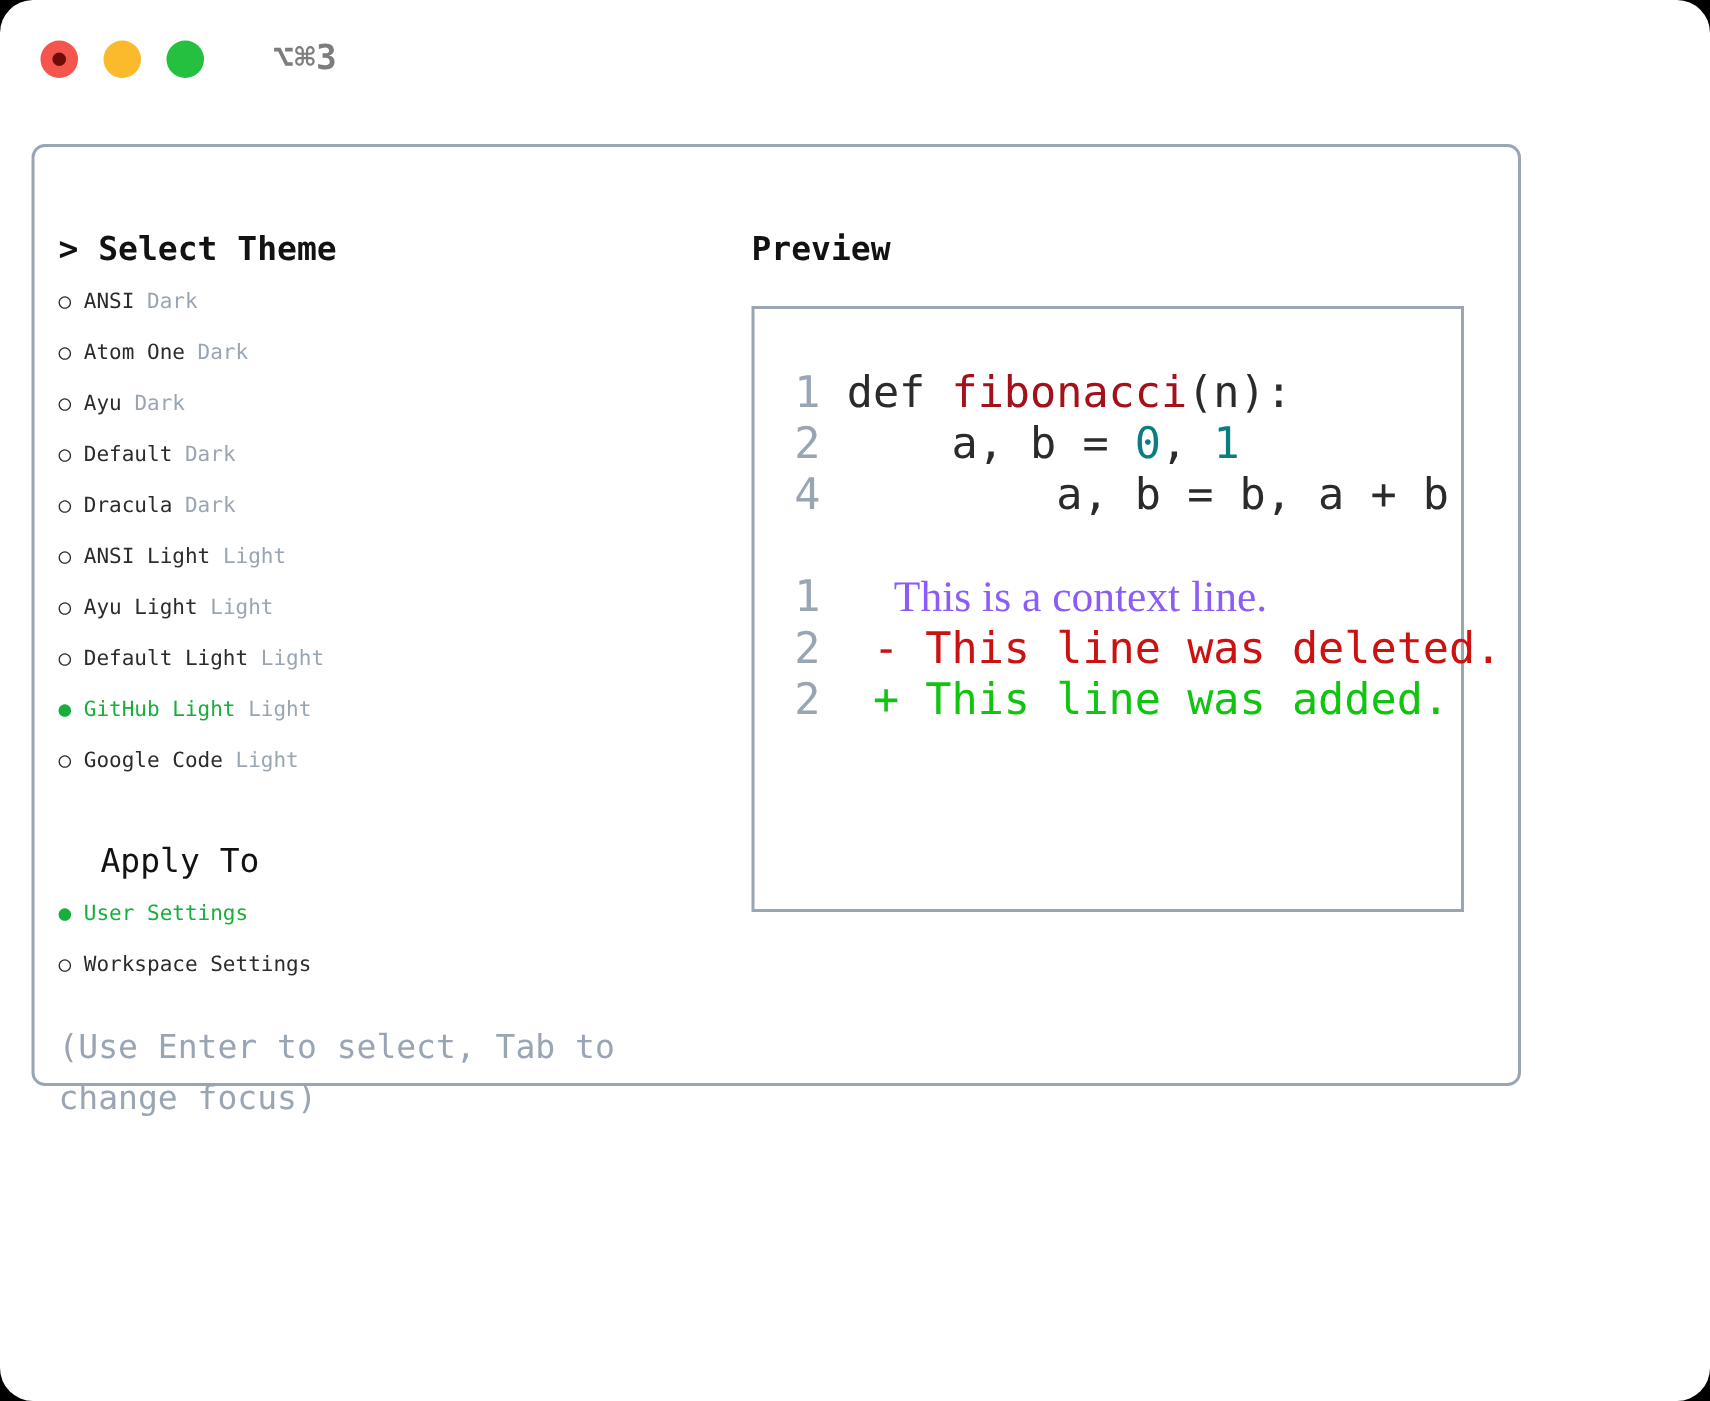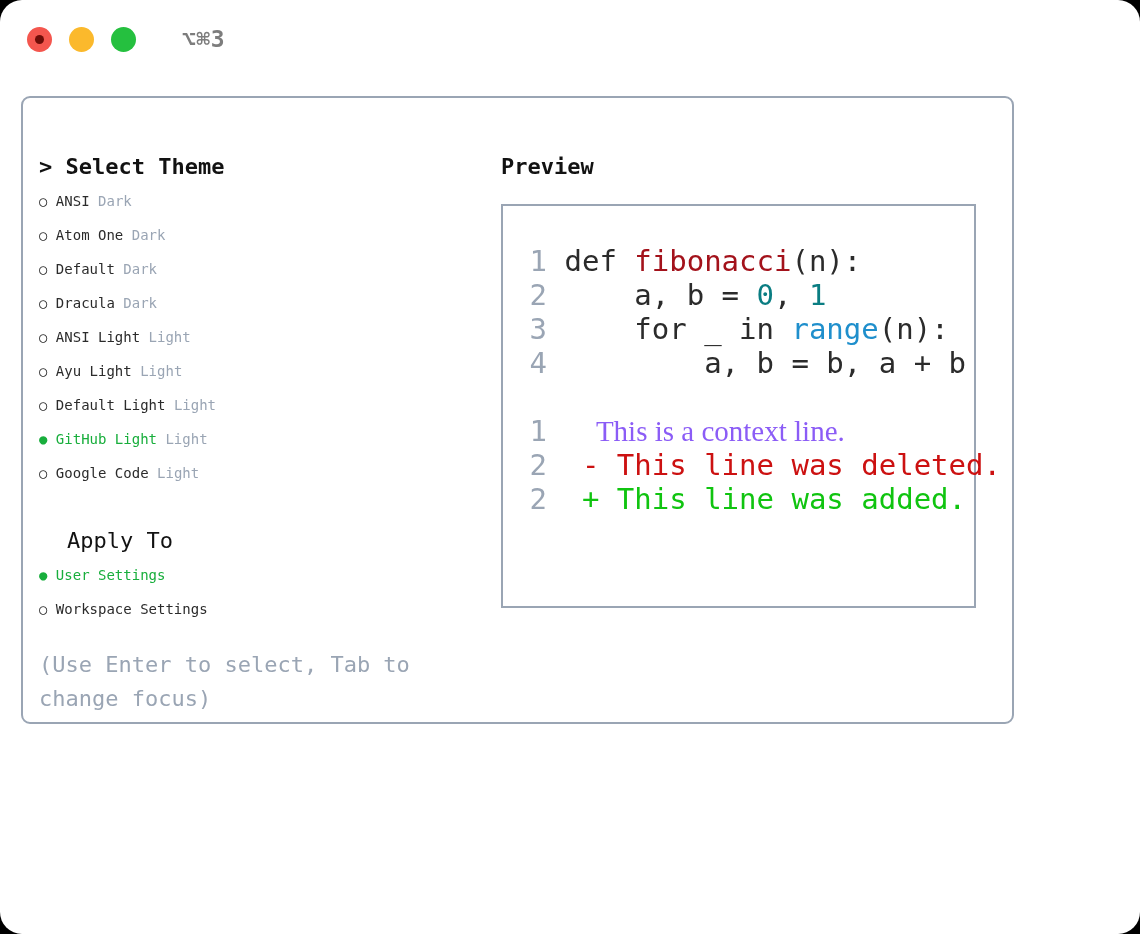--- a/index.html
+++ b/index.html
@@ -186,20 +186,21 @@
   </div>
 
   <div class="panel">
     <div class="columns">
 
       <div class="left-col">
         <div class="section-head">&gt; Select Theme</div>
         <div id="theme-list">
             <div class="opt-row"><span class="marker">○</span><span class="opt-label"> ANSI</span><span class="opt-variant"> Dark</span></div>
             <div class="opt-row"><span class="marker">○</span><span class="opt-label"> Atom One</span><span class="opt-variant"> Dark</span></div>
+            <div class="opt-row"><span class="marker">○</span><span class="opt-label"> Ayu</span><span class="opt-variant"> Dark</span></div>
             <div class="opt-row"><span class="marker">○</span><span class="opt-label"> Default</span><span class="opt-variant"> Dark</span></div>
             <div class="opt-row"><span class="marker">○</span><span class="opt-label"> Dracula</span><span class="opt-variant"> Dark</span></div>
             <div class="opt-row"><span class="marker">○</span><span class="opt-label"> ANSI Light</span><span class="opt-variant"> Light</span></div>
             <div class="opt-row"><span class="marker">○</span><span class="opt-label"> Ayu Light</span><span class="opt-variant"> Light</span></div>
             <div class="opt-row"><span class="marker">○</span><span class="opt-label"> Default Light</span><span class="opt-variant"> Light</span></div>
             <div class="opt-row selected"><span class="marker">●</span><span class="opt-label"> GitHub Light</span><span class="opt-variant"> Light</span></div>
             <div class="opt-row"><span class="marker">○</span><span class="opt-label"> Google Code</span><span class="opt-variant"> Light</span></div>
           </div>
 
         <div class="applyto-block">
@@ -212,21 +213,20 @@
 
         <div class="hint">(Use Enter to select, Tab to change focus)</div>
       </div>
 
       <div class="right-col">
         <div class="preview-head">Preview</div>
         <div class="preview-box">
           <div id="code-block">
               <div class="code-line"><span class="ln">1</span> <span class="tok-plain">def </span><span class="tok-fn">fibonacci</span><span class="tok-plain">(n):</span></div>
               <div class="code-line"><span class="ln">2</span> <span class="tok-plain">    a, b = </span><span class="tok-num">0</span><span class="tok-plain">, </span><span class="tok-num">1</span></div>
-              <div class="code-line"><span class="ln">3</span> <span class="tok-plain">    for _ in </span><span class="tok-call">range</span><span class="tok-plain">(n):</span></div>
               <div class="code-line"><span class="ln">4</span> <span class="tok-plain">        a, b = b, a + b</span></div>
             </div>
           <div class="diff-gap"></div>
           <div id="diff-block">
               <div class="code-line"><span class="ln">1</span>  <span class="diff-ctx">  This is a context line.</span></div>
               <div class="code-line"><span class="ln">2</span>  <span class="diff-del">- This line was deleted.</span></div>
               <div class="code-line"><span class="ln">2</span>  <span class="diff-add">+ This line was added.</span></div>
             </div>
         </div>
       </div>

